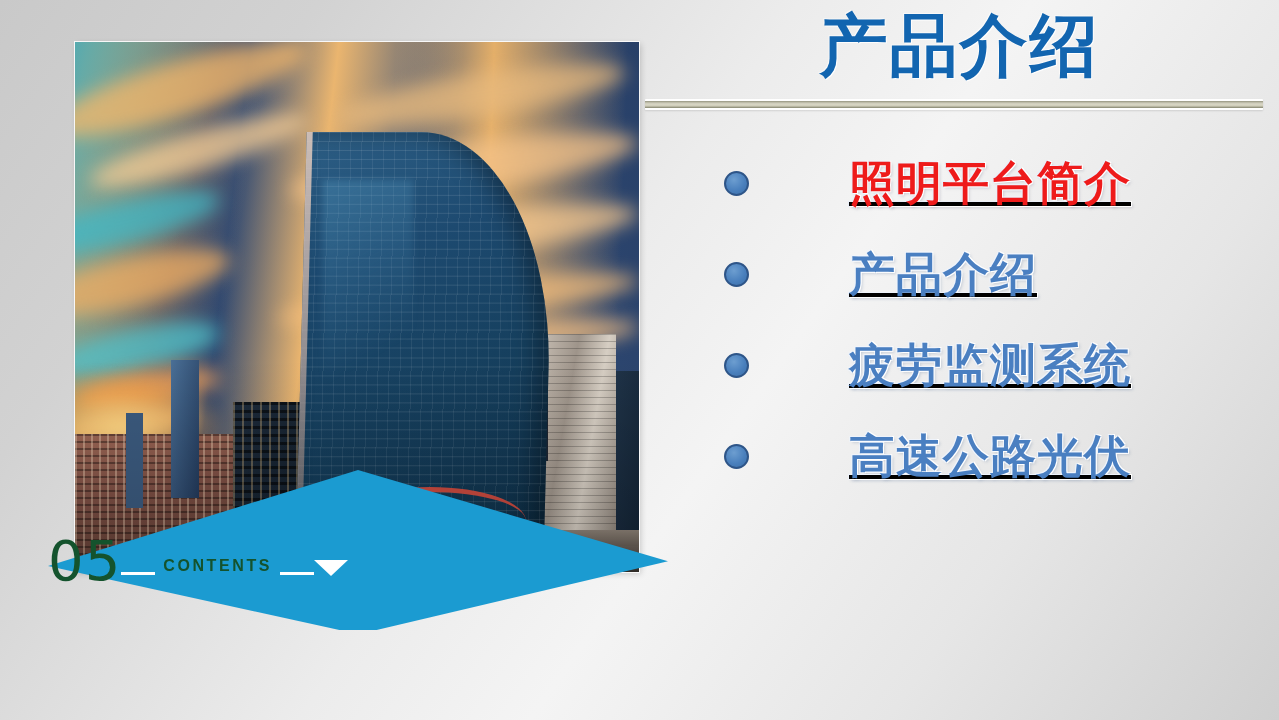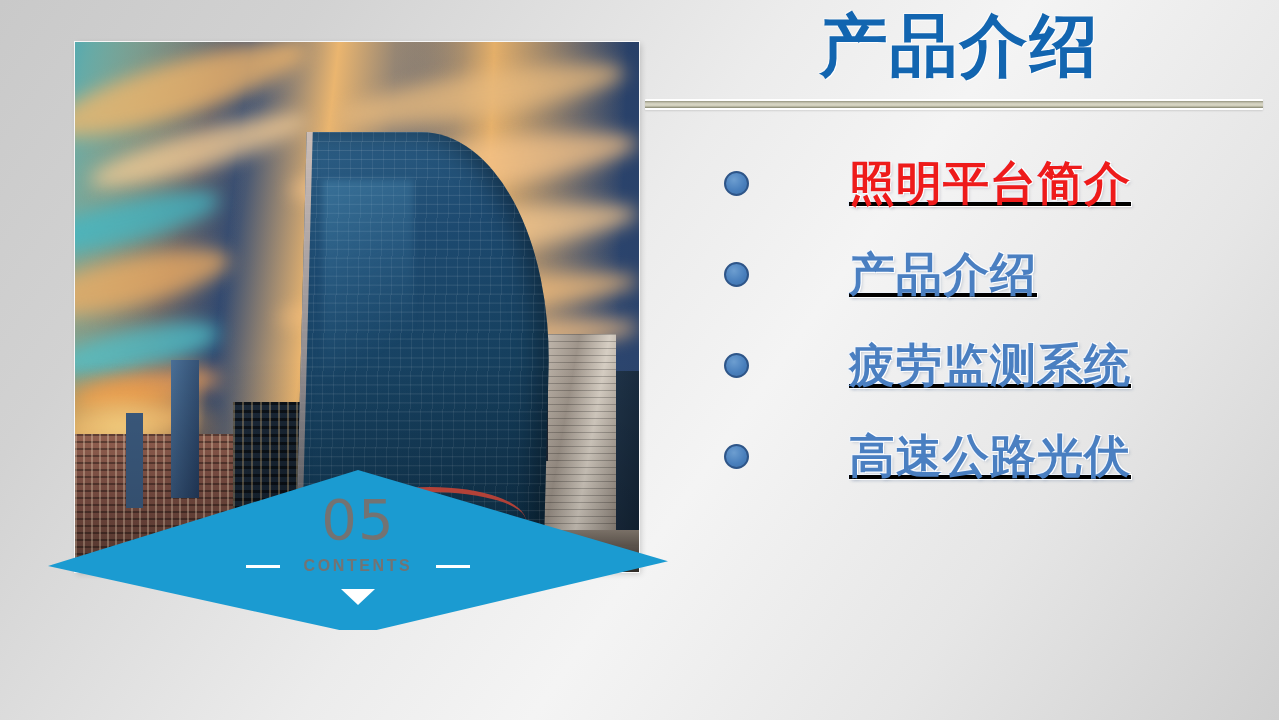--- a/index.html
+++ b/index.html
@@ -133,28 +133,28 @@
 
   
   .diamond{
     position:absolute;left:48px;top:470px;width:620px;height:160px;
     background:#1b9bd1;
     clip-path:polygon(0% 60%, 50% 0%, 100% 57%, 53% 100%, 47% 100%);
     z-index:4;
   }
   .banner-text{
     position:absolute;left:48px;top:470px;width:620px;height:160px;z-index:5;
-    display:flex;flex-direction:column;align-items:center;justify-content:flex-start;
-    padding-top:22px;box-sizing:border-box;color:#737373;pointer-events:none;
+    display:flex;flex-direction:row;align-items:center;justify-content:flex-start;
+    padding-top:22px;box-sizing:border-box;color:#14532d;pointer-events:none;
   }
   .banner-num{
     font-size:56px;font-weight:400;letter-spacing:1px;line-height:1;
     font-family:"DejaVu Sans","Liberation Sans",sans-serif;
   }
-  .banner-row{display:flex;align-items:center;gap:24px;margin-top:9px;}
+  .banner-row{display:flex;align-items:flex-end;gap:8px;margin-top:9px;}
   .banner-rule{width:34px;height:3px;background:#fff;}
   .banner-label{font-size:16px;font-weight:bold;letter-spacing:2.6px;}
   .banner-caret{
     width:0;height:0;margin-top:14px;
     border-left:17px solid transparent;border-right:17px solid transparent;
     border-top:16px solid #fff;
   }
 
   
   .right{position:absolute;left:640px;top:0;width:529px;height:720px;}

